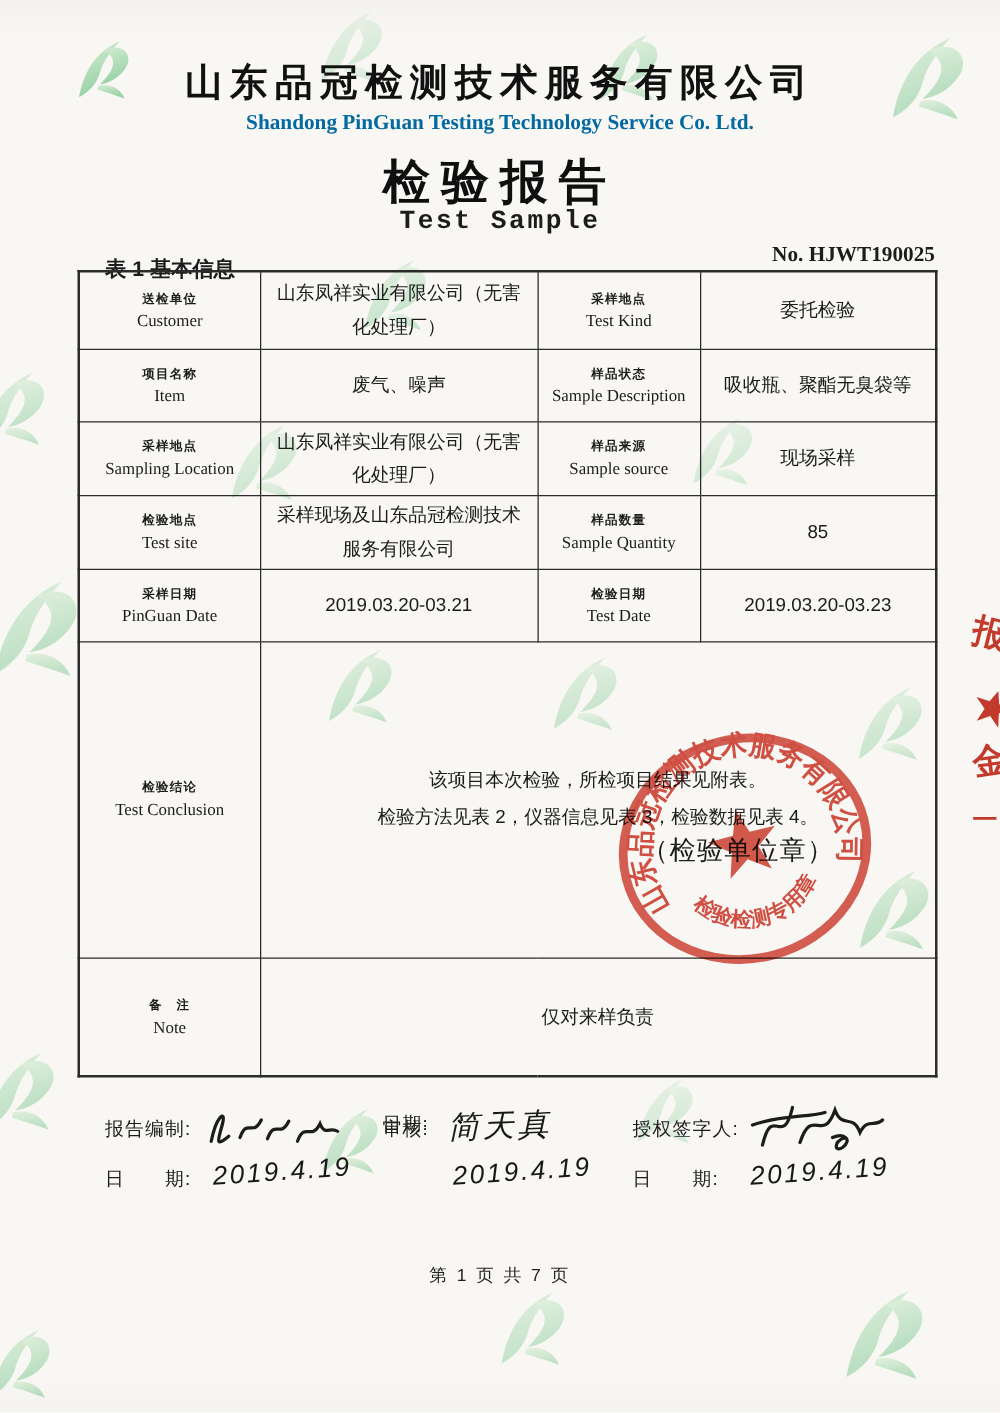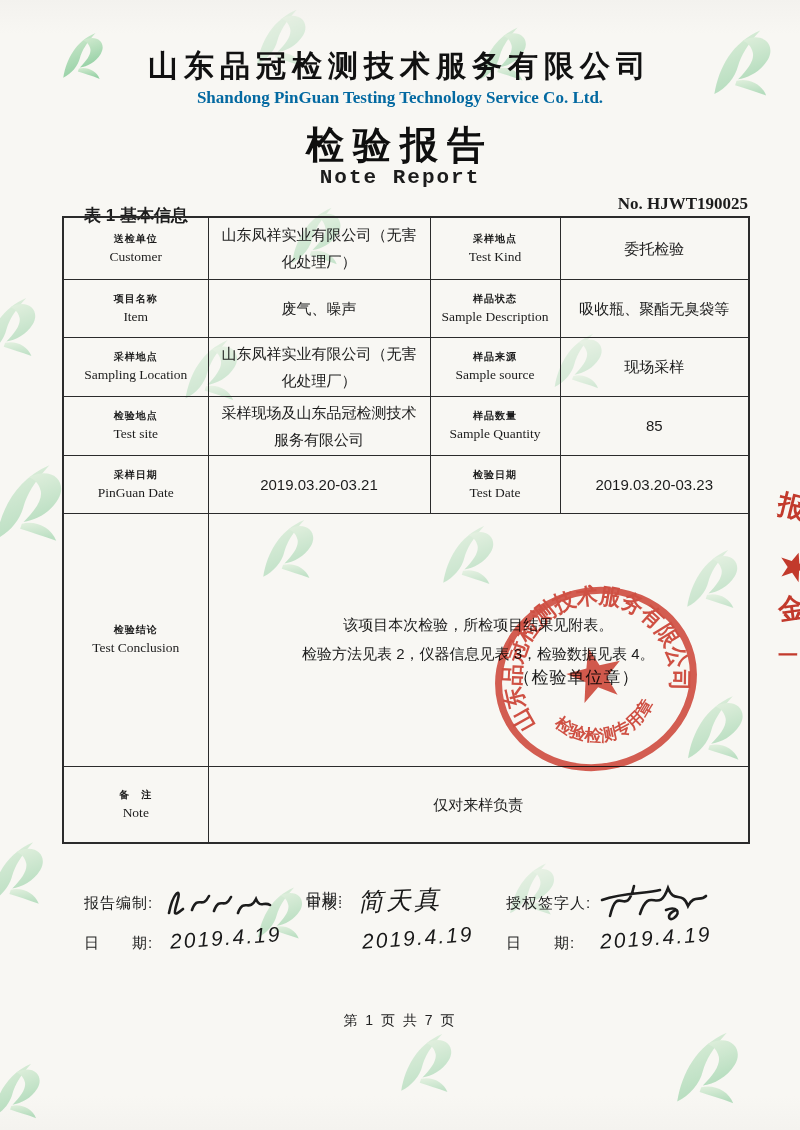--- a/index.html
+++ b/index.html
@@ -19,21 +19,21 @@
 
   
   table.info{position:absolute;left:62px;top:216px;width:686px;border-collapse:collapse;table-layout:fixed;
              border:2.5px solid #2b2b2b;}
   table.info td{border:1.5px solid #2b2b2b;text-align:center;vertical-align:middle;padding:2px 8px;}
   .lab-cn{display:block;font-size:10px;font-weight:bold;letter-spacing:1px;}
   .lab-en{display:block;font-size:13.5px;font-family:"Liberation Serif",serif;margin-top:3px;}
   .val{font-size:15px;line-height:1.8;}
   td.concl-cell{position:relative;vertical-align:top;padding-top:46px;}
   .concl-line{font-size:15px;line-height:1.9;text-align:center;}
-  .seal-note{position:absolute;left:305px;top:152px;font-size:17px;letter-spacing:1px;z-index:1;}
+  .seal-note{position:absolute;left:305px;top:152px;font-size:21px;letter-spacing:1px;z-index:1;}
 
   
   .stamp{position:absolute;left:284px;top:72px;width:206px;height:186px;z-index:2;
          transform:rotate(-14deg);opacity:0.88;mix-blend-mode:multiply;}
 
   
   .wm{position:absolute;pointer-events:none;}
 
   
   .sig-label{position:absolute;font-size:15px;font-weight:normal;letter-spacing:1px;}
@@ -121,21 +121,21 @@
 <svg class="wm" style="left:-16px;top:1060px;opacity:.55" width="62" height="62" viewBox="0 0 100 100">
     <use href="#wm-logo"></use>
   </svg>
 <svg class="wm" style="left:666px;top:1028px;opacity:.55" width="80" height="80" viewBox="0 0 100 100">
     <use href="#wm-logo"></use>
   </svg>
 
 <div class="abs center company-cn">山东品冠检测技术服务有限公司</div>
 <div class="abs center company-en">Shandong PinGuan Testing Technology Service Co. Ltd.</div>
 <div class="abs center title-cn">检验报告</div>
-<div class="abs center title-en">Note Report</div>
+<div class="abs center title-en">Test Sample</div>
 <div class="abs caption">表 1 基本信息</div>
 <div class="abs report-no">No. HJWT190025</div>
 
 <table class="info">
   <colgroup>
       <col style="width:145px">
       <col style="width:222px">
       <col style="width:130px">
       <col style="width:189px">
     </colgroup>
@@ -219,21 +219,21 @@
         <text font-size="23" font-weight="bold" fill="#cf3a2c" font-family="'Liberation Sans',sans-serif">
           <textPath href="#arcTop" startOffset="2" textLength="300" lengthAdjust="spacingAndGlyphs">山东品冠检测技术服务有限公司</textPath>
         </text>
         <text font-size="16.5" font-weight="bold" fill="#cf3a2c" font-family="'Liberation Sans',sans-serif">
           <textPath href="#arcBottom" startOffset="2" textLength="118" lengthAdjust="spacingAndGlyphs">检验检测专用章</textPath>
         </text>
         <polygon fill="#cf3a2c" opacity="0.95" points="103,61 109.8,80.6 130.6,81 114,93.6 120.1,113.5 103,101.6 86,113.5 92,93.6 75.4,81 96.2,80.6"></polygon>
       </svg>
     </td>
   </tr>
-  <tr style="height:77px">
+  <tr style="height:95px">
     <td>
           <span class="lab-cn">备　注</span>
           <span class="lab-en">Note</span>
         </td>
     <td class="val" colspan="3">仅对来样负责</td>
   </tr>
 </tbody>
   </table>
 
 <div class="sig-label" style="left:84px;top:894px">报告编制:</div>

